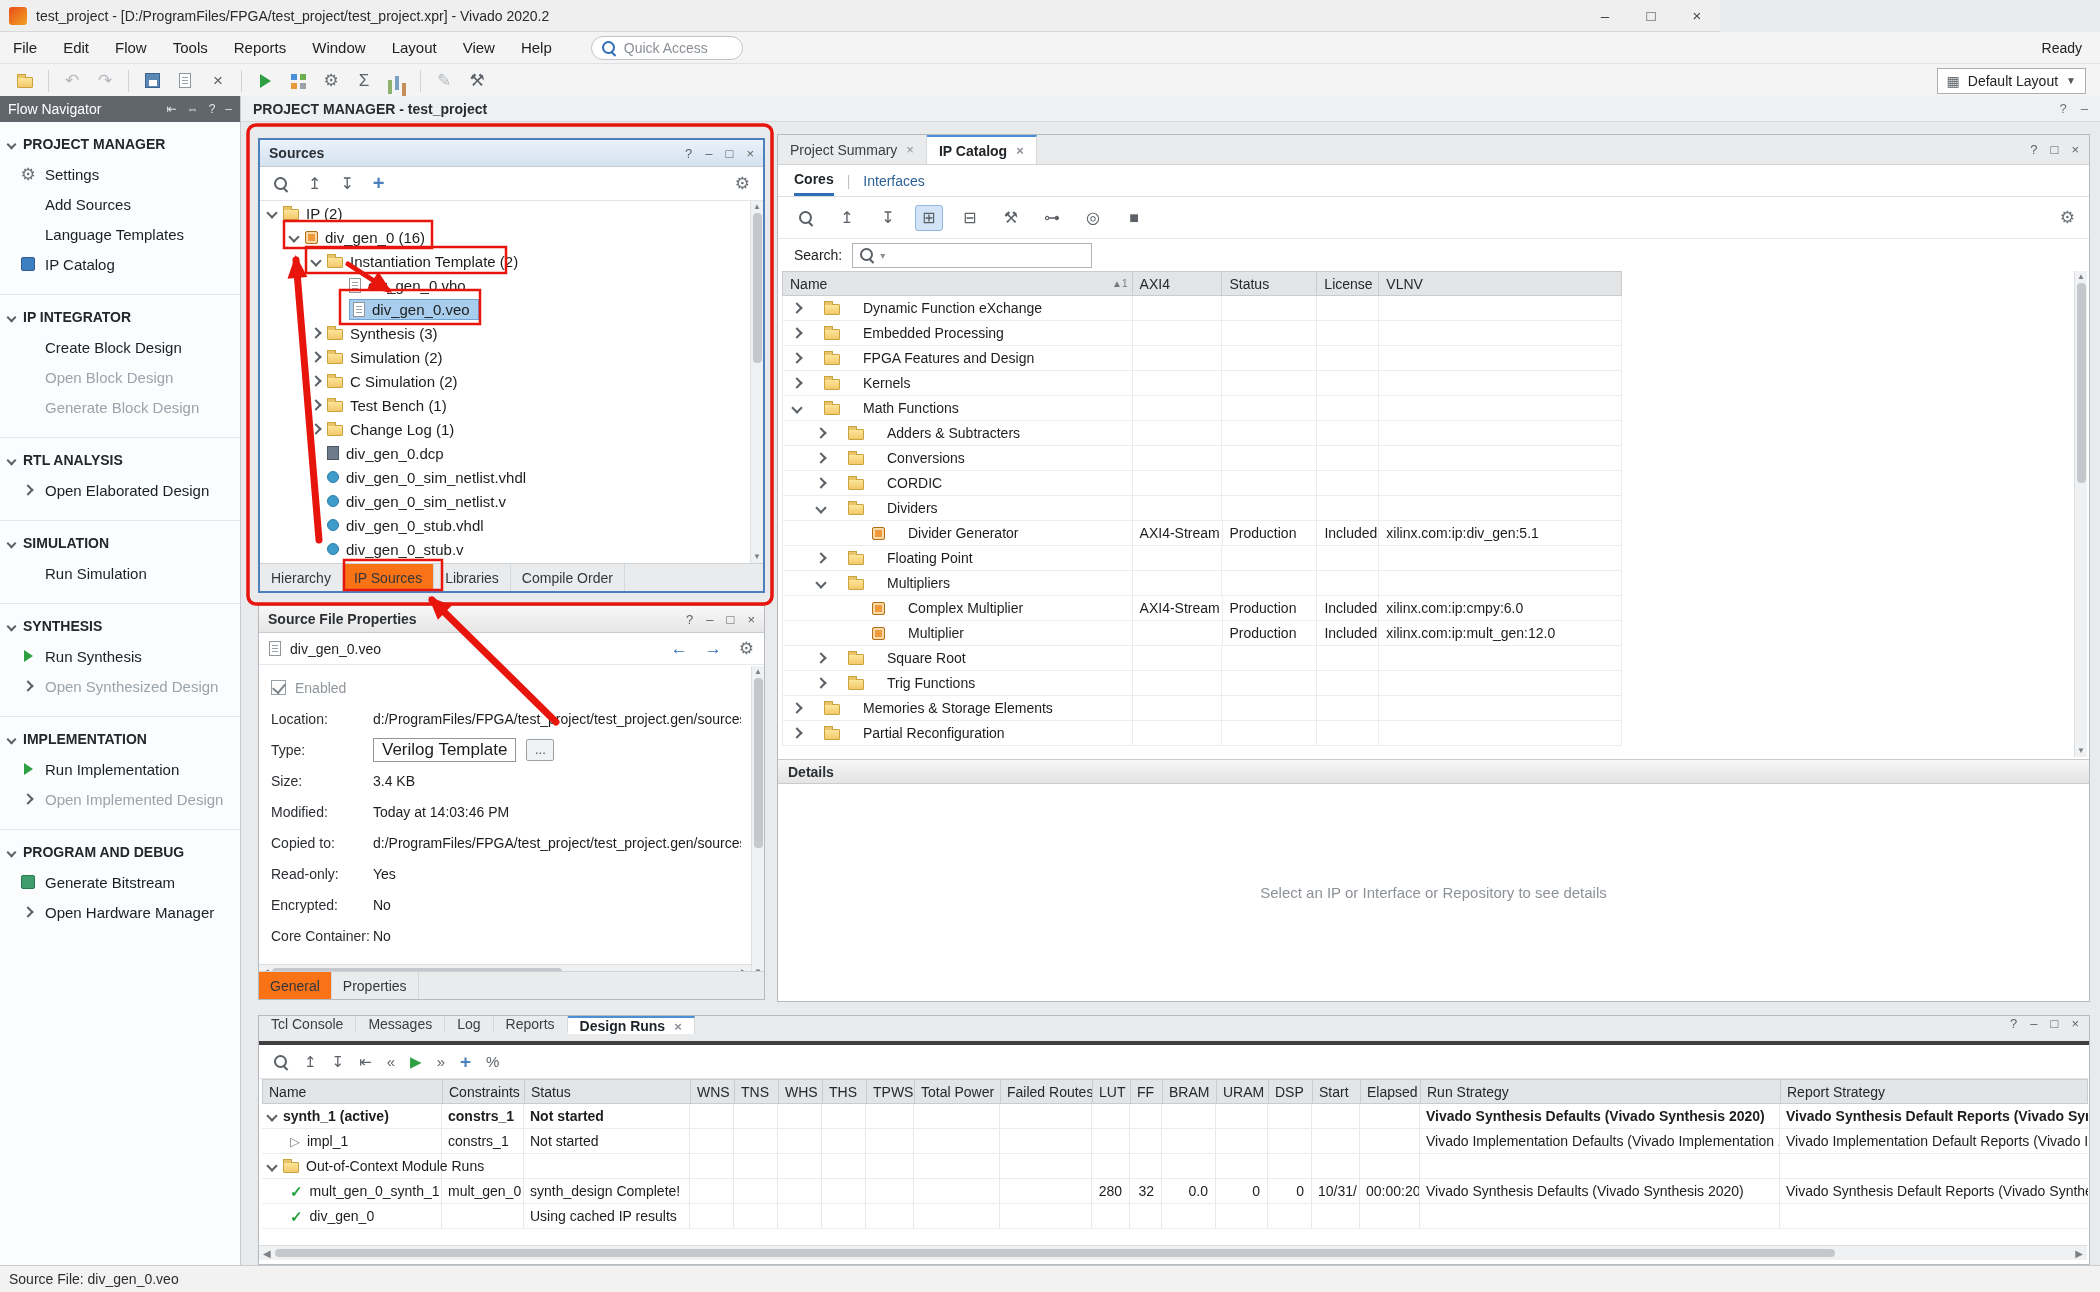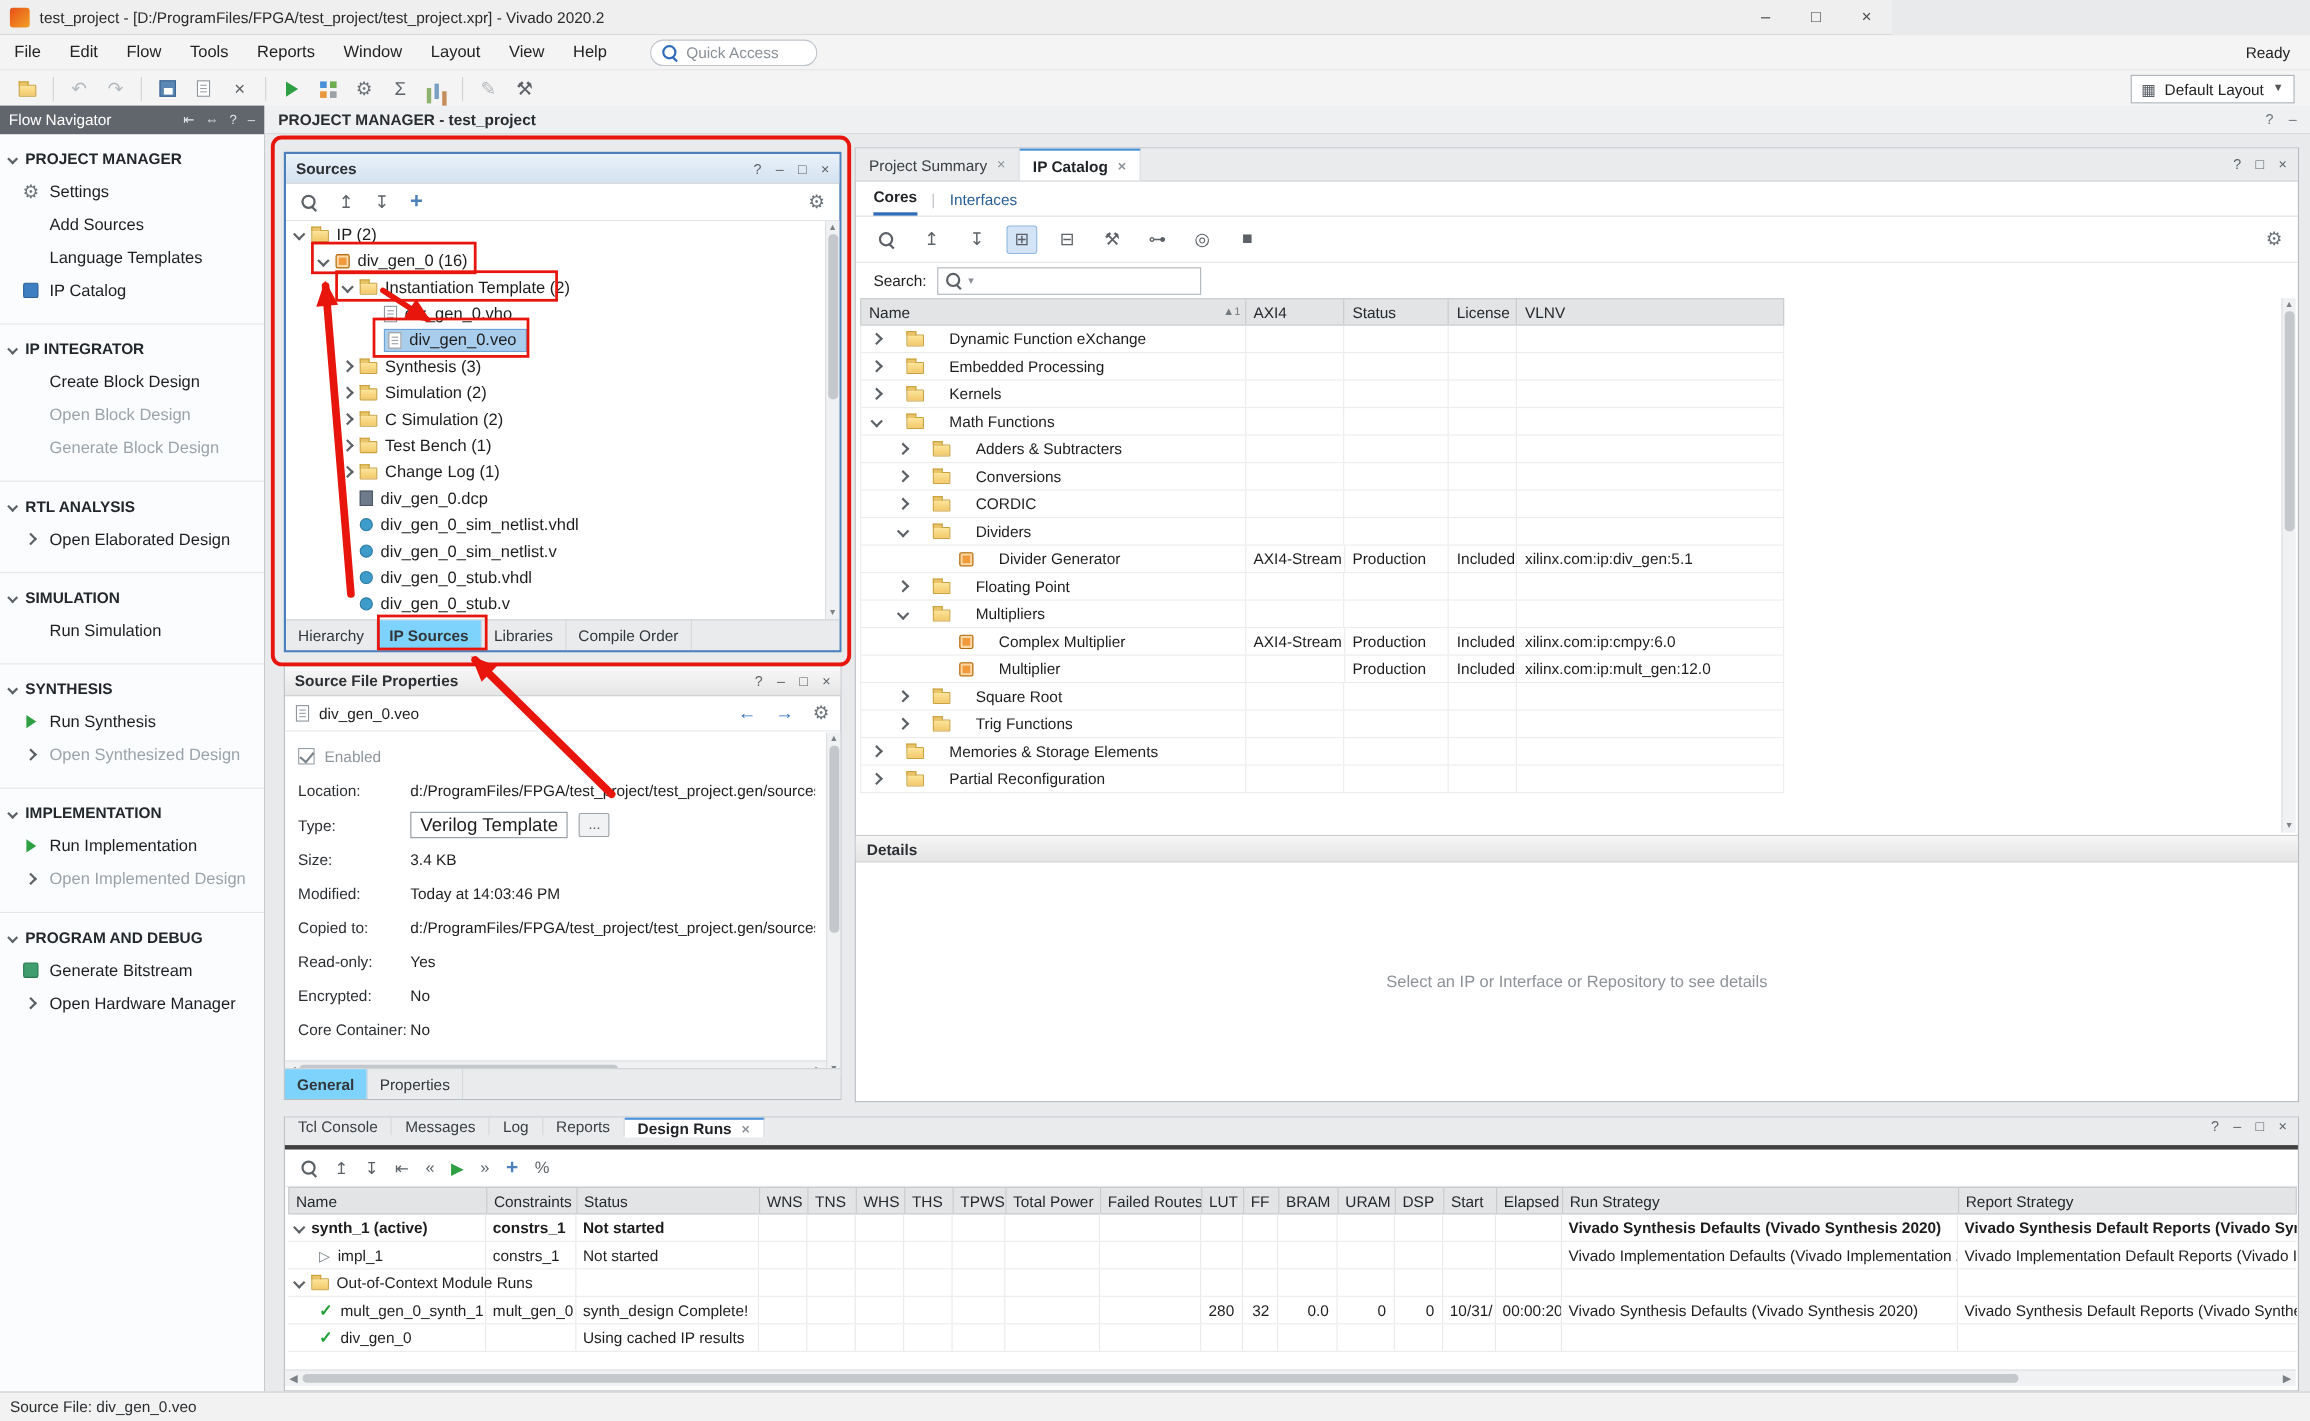--- a/index.html
+++ b/index.html
@@ -86,21 +86,21 @@
 .right{margin-left:auto}
 .tree{position:absolute;left:0;top:61px;width:490px;height:362px;overflow:hidden}
 .trow{display:flex;align-items:center;height:24px;gap:7px}
 .slv0{padding-left:8px}.slv1{padding-left:30px}.slv2{padding-left:52px}.slv3{padding-left:74px}
 .selwrap{display:flex;align-items:center;gap:7px;background:#a9cdec;border:1px solid #6fa3d4;padding:1px 8px 1px 3px}
 .vscroll{position:absolute;top:61px;right:0;width:13px;height:362px;background:#f0f1f2;border-left:1px solid #dcdee0;display:flex;flex-direction:column;align-items:center}
 .sarr{font-size:8px;color:#7b8187;height:12px;line-height:12px}
 .vthumb{width:9px;background:#c4c8cc;border-radius:4px}
 .ptabs{position:absolute;left:0;bottom:0;width:503px;height:28px;background:#e9ebed;border-top:1px solid #cfd3d6;display:flex}
 .ptab{display:flex;align-items:center;padding:0 11px;font-size:14px;color:#33373b;border-right:1px solid #d5d8db}
-.ptab.active{background:#7dd3fc;font-weight:bold}
+.ptab.active{background:#f97316;font-weight:normal}
 
 
 #props{left:258px;top:605px;width:507px;height:395px}
 .filerow{height:32px;display:flex;align-items:center;gap:9px;padding:0 10px;border-bottom:1px solid #e6e8ea;font-size:14px}
 .filerow .nav{margin-left:auto;display:flex;gap:17px;align-items:center}
 .arrowg{color:#2f6db8;font-size:17px;font-weight:bold}
 .pbody{position:absolute;left:0;top:60px;width:492px;height:292px;overflow:hidden;padding-top:6px}
 .prow{display:flex;align-items:center;height:31px;padding-left:12px;font-size:14px}
 .plabel{width:102px;color:#2b2e32;flex:none}
 .pvalue{white-space:nowrap;overflow:hidden;max-width:368px}
@@ -637,20 +637,31 @@
           </span>
           <span class="ccell cc-axi"></span>
           <span class="ccell cc-status"></span>
           <span class="ccell cc-lic"></span>
           <span class="ccell cc-vlnv"></span>
         </div>
       <div class="crow">
           <span class="ccell ncell cc-name clv0">
             <span class="chev closed"></span>
             <span class="ico-folder"></span>
+            <span>FPGA Features and Design</span>
+          </span>
+          <span class="ccell cc-axi"></span>
+          <span class="ccell cc-status"></span>
+          <span class="ccell cc-lic"></span>
+          <span class="ccell cc-vlnv"></span>
+        </div>
+      <div class="crow">
+          <span class="ccell ncell cc-name clv0">
+            <span class="chev closed"></span>
+            <span class="ico-folder"></span>
             <span>Kernels</span>
           </span>
           <span class="ccell cc-axi"></span>
           <span class="ccell cc-status"></span>
           <span class="ccell cc-lic"></span>
           <span class="ccell cc-vlnv"></span>
         </div>
       <div class="crow">
           <span class="ccell ncell cc-name clv0">
             <span class="chev open"></span>

